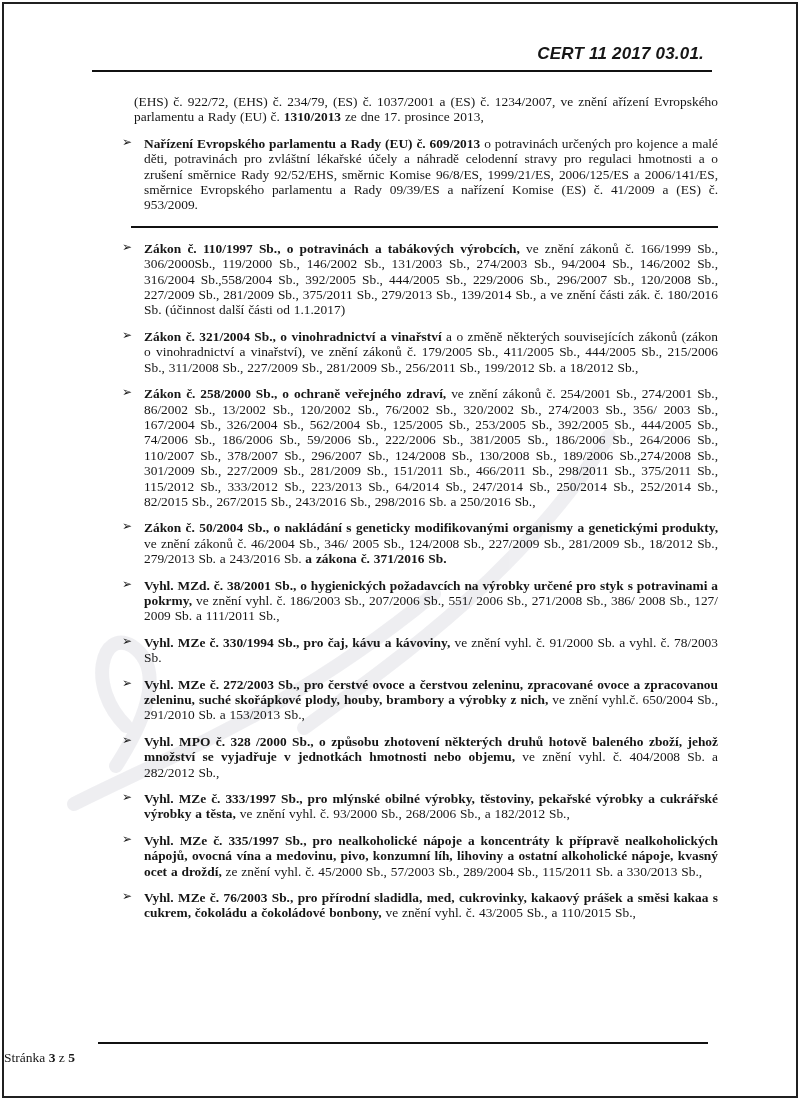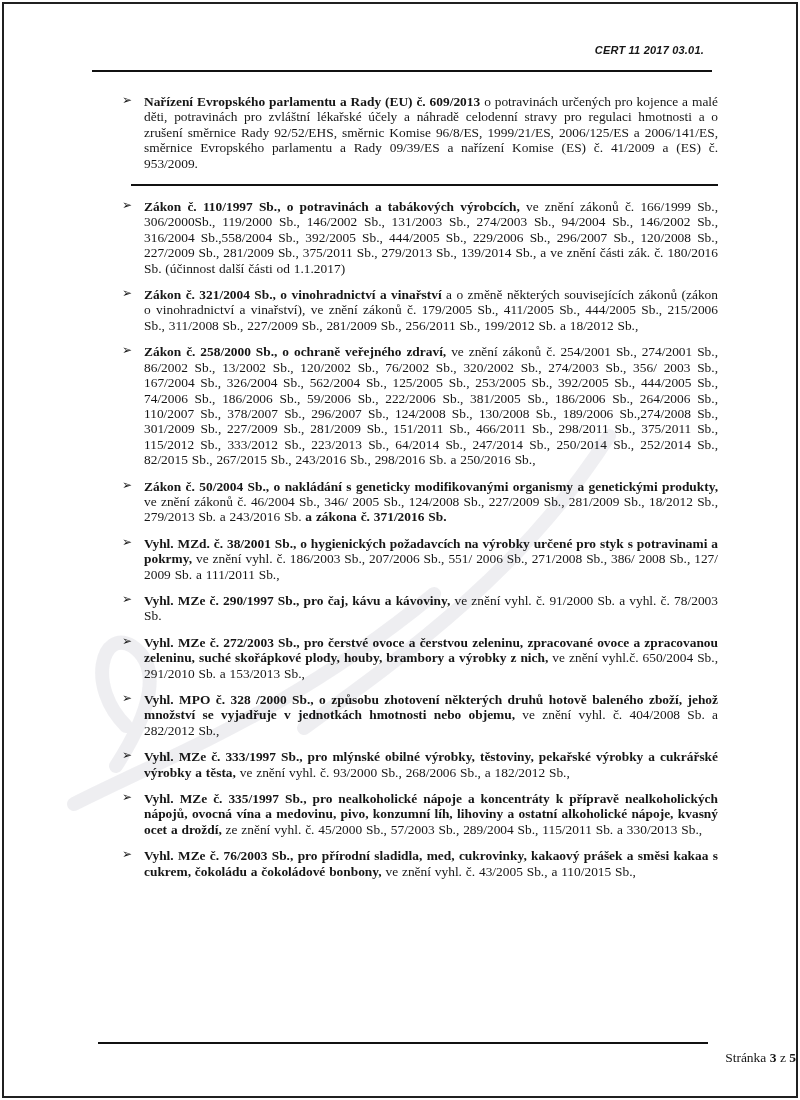--- a/index.html
+++ b/index.html
@@ -7,68 +7,69 @@
     width:800px;height:1100px;background:#ffffff;position:relative;
     font-family:"Liberation Serif", serif;color:#161616;overflow:hidden;
   }
   .page{
     position:absolute;inset:2px;border:2px solid #202020;background:#fff;overflow:hidden;
   }
   .watermark{position:absolute;inset:0;pointer-events:none;}
   .header-label{
     position:absolute;top:40px;right:92px;
     font-family:"Liberation Sans", sans-serif;font-style:italic;font-weight:bold;
-    font-size:11px;letter-spacing:.2px;
+    font-size:17px;letter-spacing:.2px;
   }
   .header-rule{position:absolute;top:66px;left:88px;right:84px;border-top:2px solid #111;}
   .content{
     position:absolute;top:90px;left:116px;width:598px;
     font-size:13.4px;line-height:15.4px;text-align:justify;word-spacing:.5px;
   }
   .intro{margin:0 0 11px 14px;}
   .list-item{position:relative;padding-left:24px;margin-bottom:11px;}
   .bullet{position:absolute;left:2px;top:-1px;font-size:12px;}
   .separator{border-top:2px solid #111;margin:13px 0 13px 11px;}
   .b{font-weight:700;}
   .footer-rule{position:absolute;left:94px;right:88px;bottom:52px;border-top:2px solid #111;}
   .page-footer{
-    position:absolute;bottom:30px;left:0;width:100%;text-align:right;font-size:13.5px;
+    position:absolute;bottom:30px;left:0;width:100%;text-align:left;font-size:13.5px;
   }
 </style>
 </head>
 <body>
 
 <div class="page">
 
   <svg class="watermark" width="794" height="1094" viewBox="0 0 794 1094" xmlns="http://www.w3.org/2000/svg">
     <g fill="none" stroke="#cdcdd6" stroke-width="14" stroke-linecap="round" opacity="0.32">
       <path d="M 70 800 C 180 745, 290 705, 430 590"></path>
       <path d="M 112 762 C 148 706, 158 662, 128 642 C 98 624, 82 682, 122 722"></path>
       <path d="M 300 724 C 405 648, 520 565, 605 432"></path>
     </g>
   </svg>
 
   <div class="header-label">CERT 11 2017 03.01.</div>
   <div class="header-rule"></div>
 
   <div class="content">
+    <p class="intro"><span>(EHS) č. 922/72, (EHS) č. 234/79, (ES) č. 1037/2001 a (ES) č. 1234/2007, ve znění ařízení Evropského parlamentu a Rady (EU) č. </span><span class="b">1310/2013</span><span> ze dne 17. prosince 2013,</span></p>
 
     <div>
         <div class="list-item"><span class="bullet">➢</span><span><span class="b">Nařízení Evropského parlamentu a Rady (EU) č. 609/2013 </span><span>o potravinách určených pro kojence a malé děti, potravinách pro zvláštní lékařské účely a náhradě celodenní stravy pro regulaci hmotnosti a o zrušení směrnice Rady 92/52/EHS, směrnic Komise 96/8/ES, 1999/21/ES, 2006/125/ES a 2006/141/ES, směrnice Evropského parlamentu a Rady 09/39/ES a nařízení Komise (ES) č. 41/2009 a (ES) č. 953/2009.</span></span></div>
       </div>
 
     <div class="separator"></div>
 
     <div>
         <div class="list-item"><span class="bullet">➢</span><span><span class="b">Zákon č. 110/1997 Sb., o potravinách a tabákových výrobcích, </span><span>ve znění zákonů č. 166/1999 Sb., 306/2000Sb., 119/2000 Sb., 146/2002 Sb., 131/2003 Sb., 274/2003 Sb., 94/2004 Sb., 146/2002 Sb., 316/2004 Sb.,558/2004 Sb., 392/2005 Sb., 444/2005 Sb., 229/2006 Sb., 296/2007 Sb., 120/2008 Sb., 227/2009 Sb., 281/2009 Sb., 375/2011 Sb., 279/2013 Sb., 139/2014 Sb., a ve znění části zák. č. 180/2016 Sb. (účinnost další části od 1.1.2017)</span></span></div>
         <div class="list-item"><span class="bullet">➢</span><span><span class="b">Zákon č. 321/2004 Sb., o vinohradnictví a vinařství </span><span>a o změně některých souvisejících zákonů (zákon o vinohradnictví a vinařství), ve znění zákonů č. 179/2005 Sb., 411/2005 Sb., 444/2005 Sb., 215/2006 Sb., 311/2008 Sb., 227/2009 Sb., 281/2009 Sb., 256/2011 Sb., 199/2012 Sb. a 18/2012 Sb.,</span></span></div>
         <div class="list-item"><span class="bullet">➢</span><span><span class="b">Zákon č. 258/2000 Sb., o ochraně veřejného zdraví, </span><span>ve znění zákonů č. 254/2001 Sb., 274/2001 Sb., 86/2002 Sb., 13/2002 Sb., 120/2002 Sb., 76/2002 Sb., 320/2002 Sb., 274/2003 Sb., 356/ 2003 Sb., 167/2004 Sb., 326/2004 Sb., 562/2004 Sb., 125/2005 Sb., 253/2005 Sb., 392/2005 Sb., 444/2005 Sb., 74/2006 Sb., 186/2006 Sb., 59/2006 Sb., 222/2006 Sb., 381/2005 Sb., 186/2006 Sb., 264/2006 Sb., 110/2007 Sb., 378/2007 Sb., 296/2007 Sb., 124/2008 Sb., 130/2008 Sb., 189/2006 Sb.,274/2008 Sb., 301/2009 Sb., 227/2009 Sb., 281/2009 Sb., 151/2011 Sb., 466/2011 Sb., 298/2011 Sb., 375/2011 Sb., 115/2012 Sb., 333/2012 Sb., 223/2013 Sb., 64/2014 Sb., 247/2014 Sb., 250/2014 Sb., 252/2014 Sb., 82/2015 Sb., 267/2015 Sb., 243/2016 Sb., 298/2016 Sb. a 250/2016 Sb.,</span></span></div>
         <div class="list-item"><span class="bullet">➢</span><span><span class="b">Zákon č. 50/2004 Sb., o nakládání s geneticky modifikovanými organismy a genetickými produkty, </span><span>ve znění zákonů č. 46/2004 Sb., 346/ 2005 Sb., 124/2008 Sb., 227/2009 Sb., 281/2009 Sb., 18/2012 Sb., 279/2013 Sb. a 243/2016 Sb. </span><span class="b">a zákona č. 371/2016 Sb.</span></span></div>
         <div class="list-item"><span class="bullet">➢</span><span><span class="b">Vyhl. MZd. č. 38/2001 Sb., o hygienických požadavcích na výrobky určené pro styk s potravinami a pokrmy, </span><span>ve znění vyhl. č. 186/2003 Sb., 207/2006 Sb., 551/ 2006 Sb., 271/2008 Sb., 386/ 2008 Sb., 127/ 2009 Sb. a  111/2011 Sb.,</span></span></div>
-        <div class="list-item"><span class="bullet">➢</span><span><span class="b">Vyhl. MZe č. 290/1997 Sb., pro čaj, kávu a kávoviny, </span><span>ve znění vyhl. č. 91/2000 Sb. a vyhl. č. 78/2003 Sb.</span></span></div>
+        <div class="list-item"><span class="bullet">➢</span><span><span class="b">Vyhl. MZe č. 330/1994 Sb., pro čaj, kávu a kávoviny, </span><span>ve znění vyhl. č. 91/2000 Sb. a vyhl. č. 78/2003 Sb.</span></span></div>
         <div class="list-item"><span class="bullet">➢</span><span><span class="b">Vyhl. MZe č. 272/2003 Sb., pro čerstvé ovoce a čerstvou zeleninu, zpracované ovoce a zpracovanou zeleninu, suché skořápkové plody, houby, brambory a výrobky z nich, </span><span>ve znění vyhl.č. 650/2004 Sb., 291/2010 Sb. a 153/2013 Sb.,</span></span></div>
         <div class="list-item"><span class="bullet">➢</span><span><span class="b">Vyhl. MPO č. 328 /2000 Sb., o způsobu zhotovení některých druhů hotově baleného zboží, jehož množství se vyjadřuje v jednotkách hmotnosti nebo objemu, </span><span>ve znění vyhl. č. 404/2008 Sb. a 282/2012 Sb.,</span></span></div>
         <div class="list-item"><span class="bullet">➢</span><span><span class="b">Vyhl. MZe č. 333/1997 Sb., pro mlýnské obilné výrobky, těstoviny, pekařské výrobky a cukrářské výrobky a těsta, </span><span>ve znění vyhl. č. 93/2000 Sb., 268/2006 Sb., a 182/2012 Sb.,</span></span></div>
         <div class="list-item"><span class="bullet">➢</span><span><span class="b">Vyhl. MZe č. 335/1997 Sb., pro nealkoholické nápoje a koncentráty k přípravě nealkoholických nápojů, ovocná vína a medovinu, pivo, konzumní líh, lihoviny a ostatní alkoholické nápoje, kvasný ocet a droždí, </span><span>ze znění vyhl. č. 45/2000 Sb., 57/2003 Sb., 289/2004 Sb., 115/2011 Sb. a 330/2013 Sb.,</span></span></div>
         <div class="list-item"><span class="bullet">➢</span><span><span class="b">Vyhl. MZe č. 76/2003 Sb., pro přírodní sladidla, med, cukrovinky, kakaový prášek a směsi kakaa s cukrem, čokoládu a čokoládové bonbony, </span><span>ve znění vyhl. č. 43/2005 Sb., a 110/2015 Sb.,</span></span></div>
       </div>
   </div>
 
   <div class="footer-rule"></div>
   <div class="page-footer">

